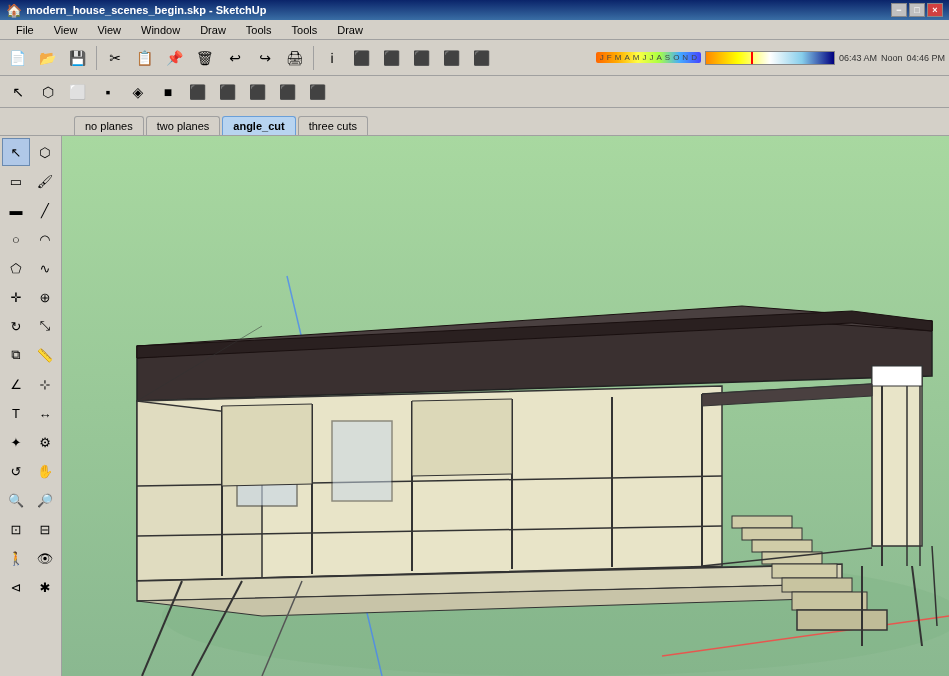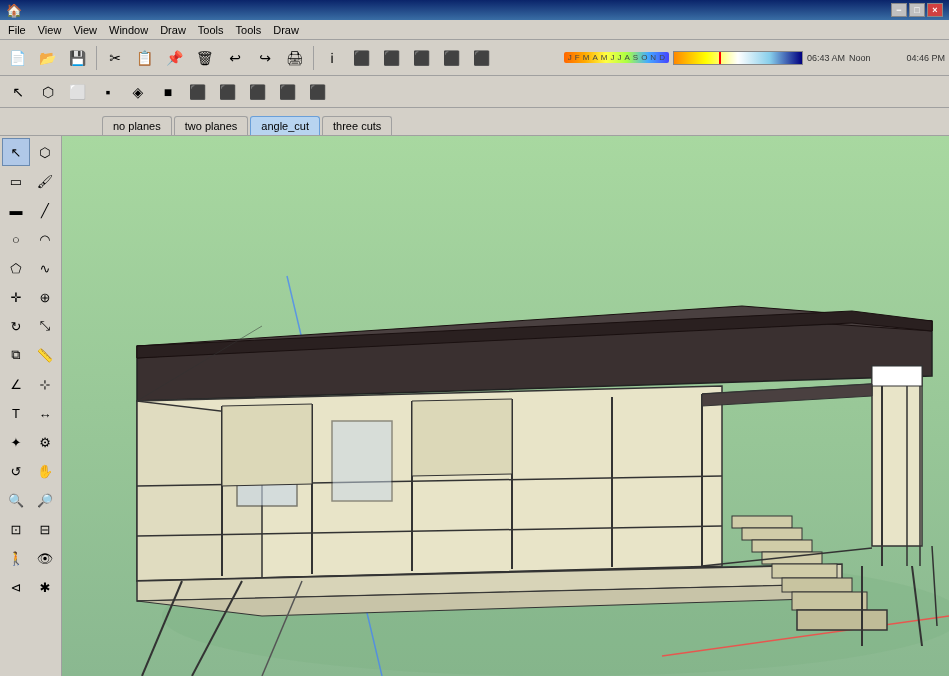--- a/index.html
+++ b/index.html
@@ -26,20 +26,21 @@
       display: flex;
       align-items: center;
       padding: 0 2px;
       border-bottom: 1px solid #a0a0a0;
     }
     .menu-item {
       padding: 2px 6px;
       font-size: 11px;
       cursor: pointer;
       color: #000;
+      margin-left: 8px;
     }
 
     
     #toolbar-area {
       background: #d4d0c8;
       border-bottom: 1px solid #a0a0a0;
       display: flex;
       align-items: center;
       padding: 2px 4px;
       gap: 2px;
@@ -65,37 +66,37 @@
       gap: 2px;
       height: 32px;
     }
 
     
     #section-tabs {
       background: #d4d0c8;
       height: 28px;
       display: flex;
       align-items: flex-end;
-      padding-left: 102px;
+      padding-left: 74px;
       border-bottom: 1px solid #a0a0a0;
     }
     .section-tab {
       padding: 3px 10px;
       font-size: 11px;
       cursor: pointer;
       border: 1px solid #a0a0a0;
       border-bottom: none;
       background: #d4d0c8;
       margin-right: 2px;
       border-radius: 3px 3px 0 0;
     }
     .section-tab.active {
       background: #b8d4f0;
       border-color: #6a9fd8;
-      font-weight: normal;
+      font-weight: bold;
     }
 
     
     #main-area {
       display: flex;
       height: calc(676px - 20px - 20px - 36px - 32px - 28px);
     }
 
     
     #left-toolbar {
@@ -166,20 +167,21 @@
       width: 2px;
       background: #ff0000;
       left: 35%;
     }
   </style>
 </head>
 <body>
 
 <div id="title-bar">
   <span style="font-size:13px; margin-right:4px;">🏠</span>
+  <span>modern_house_scenes_begin.skp - SketchUp</span>
   <div id="title-bar-controls">
     <div class="title-btn">−</div>
     <div class="title-btn">□</div>
     <div class="title-btn" style="background:#d04040; color:white;">×</div>
   </div>
 </div>
 
 <div id="menu-bar">
 <span class="menu-item">File</span>
     <span class="menu-item">View</span>
@@ -224,21 +226,21 @@
         <span class="month-label" style="font-size: 8px; padding: 0px 1px;">S</span>
         <span class="month-label" style="font-size: 8px; padding: 0px 1px;">O</span>
         <span class="month-label" style="font-size: 8px; padding: 0px 1px;">N</span>
         <span class="month-label" style="font-size: 8px; padding: 0px 1px;">D</span>
       </div>
     <div id="time-gradient">
       <div id="time-marker"></div>
     </div>
     <span style="font-size:9px; color:#333; white-space:nowrap;">06:43 AM</span>
     <span style="font-size:9px; color:#333;">Noon</span>
-    <span style="font-size:9px; color:#333; white-space:nowrap;margin-left:32px;">04:46 PM</span>
+    <span style="font-size:9px; color:#333; white-space:nowrap;">04:46 PM</span>
   </div>
 </div>
 
 <div id="view-toolbar">
 <div class="toolbar-btn">↖</div>
     <div class="toolbar-btn">⬡</div>
     <div class="toolbar-btn">⬜</div>
     <div class="toolbar-btn">▪</div>
     <div class="toolbar-btn">◈</div>
     <div class="toolbar-btn">■</div>

